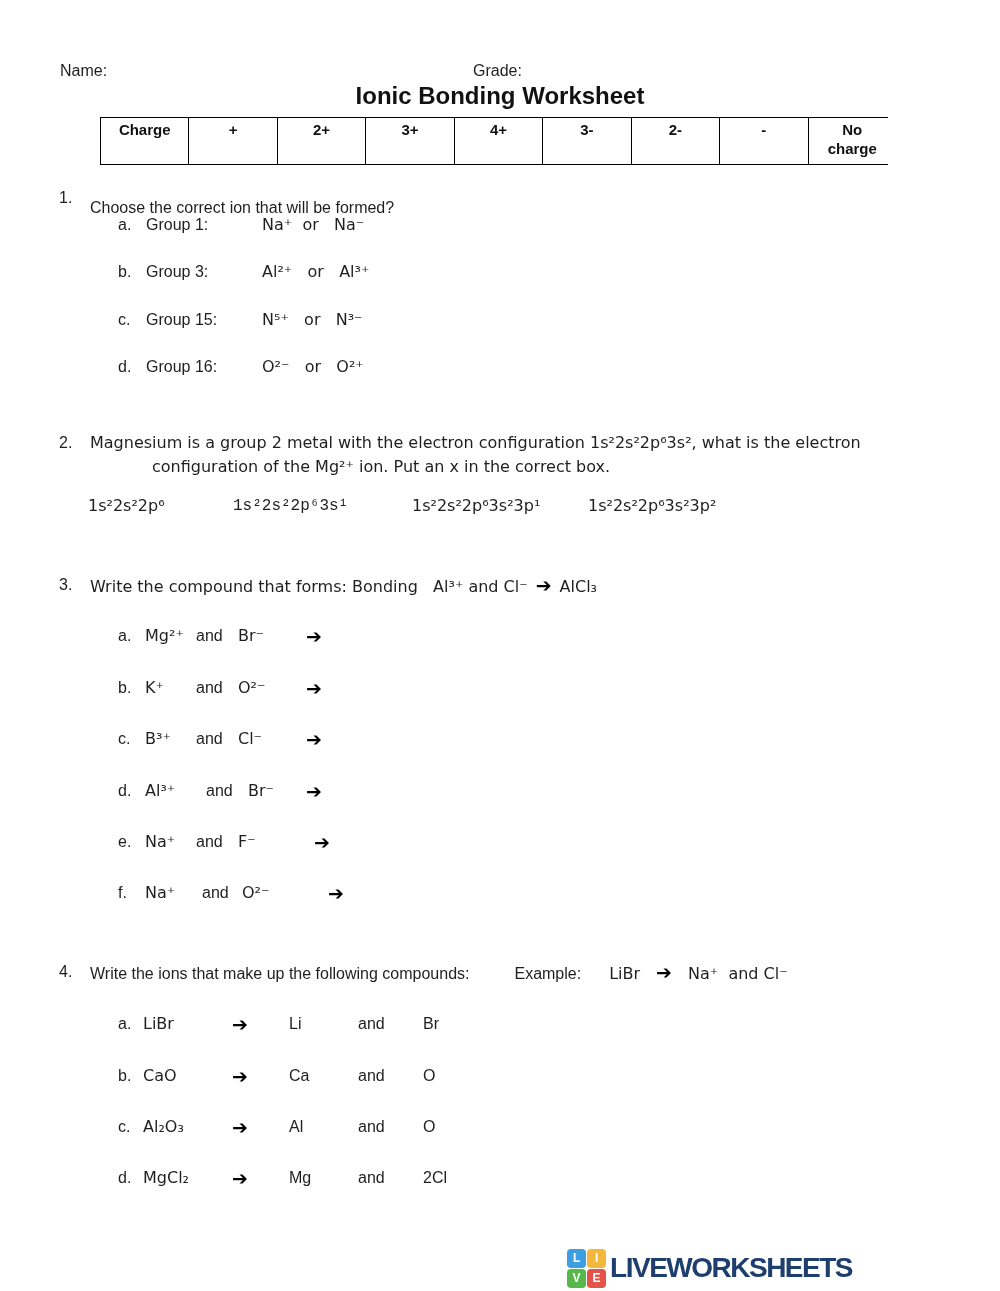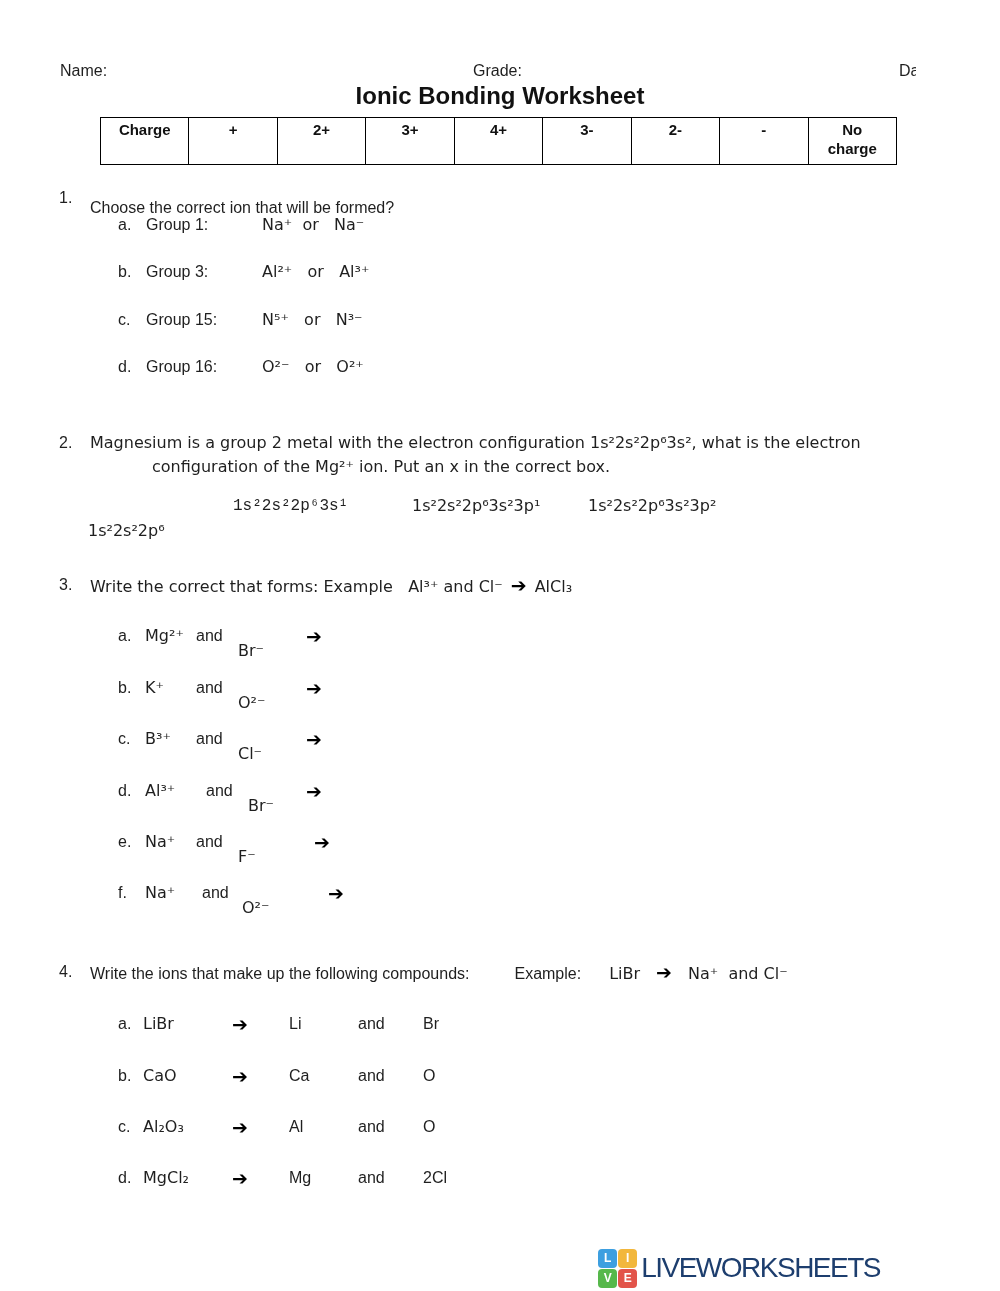--- a/index.html
+++ b/index.html
@@ -1,49 +1,49 @@
 <!DOCTYPE html>
 <html><head>
 <meta charset="utf-8">
 <style>
   html,body{margin:0;padding:0;background:#ffffff;}
   .page{position:relative;width:888px;height:1291px;background:#fff;overflow:hidden;
-        font-family:"Liberation Sans","DejaVu Sans",sans-serif;color:#1f1f1f;font-size:16px;line-height:22px;padding-left:28px;}
+        font-family:"Liberation Sans","DejaVu Sans",sans-serif;color:#1f1f1f;font-size:16px;line-height:22px;}
   .abs{position:absolute;}
   .pre{white-space:pre;}
   .chem{font-family:"DejaVu Sans","Liberation Sans",sans-serif;white-space:pre;}
   .title{left:0;top:85px;width:1000px;text-align:center;font-size:24px;font-weight:bold;color:#111;}
   
   table.gt{position:absolute;left:100px;top:117px;width:797px;border-collapse:collapse;table-layout:fixed;}
   table.gt td{border:1.6px solid #000;font-weight:bold;font-size:15px;line-height:19px;
               text-align:center;padding:1px 2px;color:#111;}
   table.gt tr.r1 td{height:21px;}
   table.gt tr.r2 td{height:43px;vertical-align:top;white-space:pre-line;padding-top:2px;}
   
   .qnum{position:absolute;left:59px;}
   .qtext{position:absolute;left:90px;white-space:pre;}
   .row{position:absolute;left:0;top:0;width:100%;height:22px;}
   .c{position:absolute;white-space:pre;}
   
   .q1-m{left:118px;} .q1-l{left:146px;} .q1-o{left:262px;}
   
-  .q2-o0{left:88px;margin-top:25px;} .q2-o1{left:233px;font-family:Liberation Mono, monospace;} .q2-o2{left:412px;} .q2-o3{left:588px;}
-  
-  .q3-m{left:118px;} .q3-i1{left:145px;} .q3-and{left:196px;} .q3-i2{left:238px;margin-top:15px;} .q3-ar{left:306px;}
+  .q2-o0{left:88px;} .q2-o1{left:233px;font-family:Liberation Mono, monospace;} .q2-o2{left:412px;} .q2-o3{left:588px;}
+  
+  .q3-m{left:118px;} .q3-i1{left:145px;} .q3-and{left:196px;} .q3-i2{left:238px;} .q3-ar{left:306px;}
   
   .q4-m{left:118px;} .q4-f{left:143px;} .q4-ar{left:232px;} .q4-i1{left:289px;} .q4-and{left:358px;} .q4-i2{left:423px;}
   .arrow{font-family:"DejaVu Sans",sans-serif;font-size:19px;line-height:22px;color:#000;}
   .hflex{display:flex;align-items:baseline;}
   .ml8{margin-left:8px;} .ml16{margin-left:16px;} .ml28{margin-left:28px;} .ml45{margin-left:45px;}
   
   .logo{position:absolute;top:1248px;right:36px;display:flex;align-items:center;}
   .logo-grid{display:grid;grid-template-columns:19px 19px;grid-template-rows:19px 19px;gap:1px;margin-right:4px;}
   .tile{display:flex;align-items:center;justify-content:center;border-radius:4px;
         color:#fff;font-weight:bold;font-size:12px;line-height:12px;}
-  .wordmark{font-weight:normal;font-size:28px;letter-spacing:-1.5px;line-height:40px;}
+  .wordmark{font-weight:bold;font-size:28px;letter-spacing:-1.5px;line-height:40px;}
 </style>
 </head>
 <body>
 
 <div class="page">
 
   <span class="abs" style="left:60px;top:60px;">Name:</span>
   <span class="abs" style="left:473px;top:60px;">Grade:</span>
   <span class="abs" style="left:899px;top:60px;">Date:</span>
 
@@ -100,21 +100,21 @@
       <span class="c q2-o0 chem">1s²2s²2p⁶</span>
       <span class="c q2-o1 chem">1s²2s²2p⁶3s¹</span>
       <span class="c q2-o2 chem">1s²2s²2p⁶3s²3p¹</span>
       <span class="c q2-o3 chem">1s²2s²2p⁶3s²3p²</span>
     </div>
   </div>
 
   <div>
     <span class="qnum" style="top:574px;">3.</span>
     <div class="abs hflex" style="left:90px;top:574px;">
-      <span class="chem">Write the correct that forms: Example   Al³⁺ and Cl⁻</span>
+      <span class="chem">Write the compound that forms: Bonding   Al³⁺ and Cl⁻</span>
       <span class="arrow ml8">➔</span>
       <span class="chem ml8">AlCl₃</span>
     </div>
 
     <div class="row" style="top:625px;">
       <span class="c q3-m">a.</span>
       <span class="c q3-i1 chem">Mg²⁺</span>
       <span class="c q3-and">and</span>
       <span class="c q3-i2 chem">Br⁻</span>
       <span class="c q3-ar arrow">➔</span>

